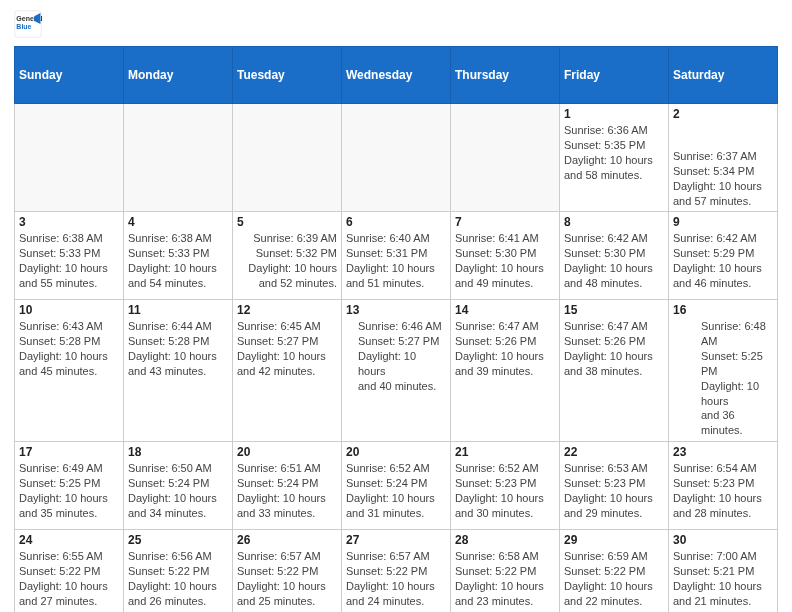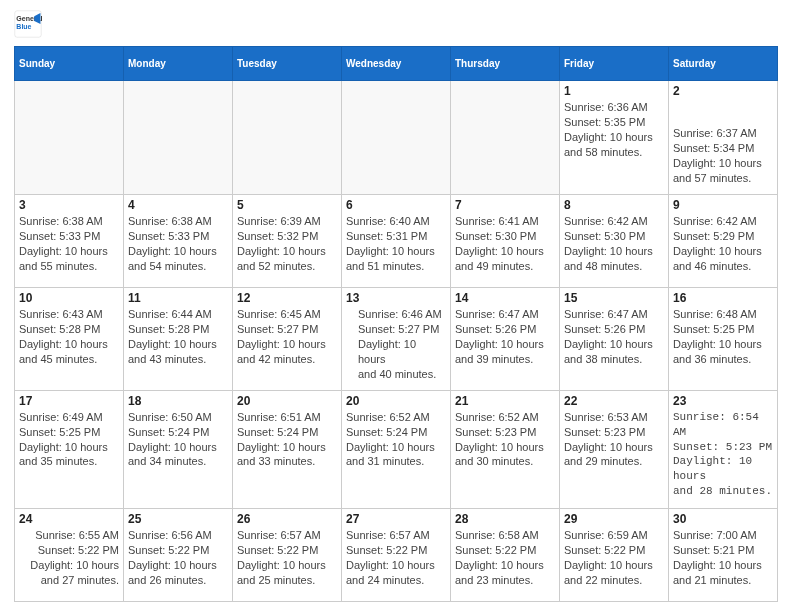--- a/index.html
+++ b/index.html
@@ -49,23 +49,23 @@
     .calendar {
       flex: 1;
       border: 1px solid #ccc;
       border-collapse: collapse;
       width: 100%;
       table-layout: fixed;
     }
     .calendar th {
       background: #1a6ec7;
       color: #fff;
-      font-size: 10px;
+      font-size: 12px;
       font-weight: bold;
-      padding: 11px 4px;
+      padding: 21px 4px;
       border: 1px solid #1560b0;
       text-align: left;
     }
     .calendar td {
       border: 1px solid #ccc;
       vertical-align: top;
       padding: 3px 4px;
       font-size: 9.5px;
       color: #333;
       background: #fff;
@@ -150,21 +150,21 @@
           </td>
           <td>
             <span class="day-number">4</span>
             <div class="cell-info" style="white-space: pre-line;">Sunrise: 6:38 AM
 Sunset: 5:33 PM
 Daylight: 10 hours
 and 54 minutes.</div>
           </td>
           <td>
             <span class="day-number">5</span>
-            <div class="cell-info" style="white-space: pre-line;">Sunrise: 6:39 AM
+            <div class="cell-info" style="white-space: pre-line; text-align: right;">Sunrise: 6:39 AM
 Sunset: 5:32 PM
 Daylight: 10 hours
 and 52 minutes.</div>
           </td>
           <td>
             <span class="day-number">6</span>
             <div class="cell-info" style="white-space: pre-line;">Sunrise: 6:40 AM
 Sunset: 5:31 PM
 Daylight: 10 hours
 and 51 minutes.</div>
@@ -229,21 +229,21 @@
           </td>
           <td>
             <span class="day-number">15</span>
             <div class="cell-info" style="white-space: pre-line;">Sunrise: 6:47 AM
 Sunset: 5:26 PM
 Daylight: 10 hours
 and 38 minutes.</div>
           </td>
           <td>
             <span class="day-number">16</span>
-            <div class="cell-info" style="white-space: pre-line;">Sunrise: 6:48 AM
+            <div class="cell-info" style="white-space: pre-line; margin-left: 28px;">Sunrise: 6:48 AM
 Sunset: 5:25 PM
 Daylight: 10 hours
 and 36 minutes.</div>
           </td>
         </tr>
         <tr>
           <td>
             <span class="day-number">17</span>
             <div class="cell-info" style="white-space: pre-line;">Sunrise: 6:49 AM
 Sunset: 5:25 PM
@@ -280,30 +280,30 @@
           </td>
           <td>
             <span class="day-number">22</span>
             <div class="cell-info" style="white-space: pre-line;">Sunrise: 6:53 AM
 Sunset: 5:23 PM
 Daylight: 10 hours
 and 29 minutes.</div>
           </td>
           <td>
             <span class="day-number">23</span>
-            <div class="cell-info" style="white-space: pre-line; font-family: Liberation Mono, monospace;">Sunrise: 6:54 AM
+            <div class="cell-info" style="white-space: pre-line;">Sunrise: 6:54 AM
 Sunset: 5:23 PM
 Daylight: 10 hours
 and 28 minutes.</div>
           </td>
         </tr>
         <tr>
           <td>
             <span class="day-number">24</span>
-            <div class="cell-info" style="white-space: pre-line; text-align: right;">Sunrise: 6:55 AM
+            <div class="cell-info" style="white-space: pre-line;">Sunrise: 6:55 AM
 Sunset: 5:22 PM
 Daylight: 10 hours
 and 27 minutes.</div>
           </td>
           <td>
             <span class="day-number">25</span>
             <div class="cell-info" style="white-space: pre-line;">Sunrise: 6:56 AM
 Sunset: 5:22 PM
 Daylight: 10 hours
 and 26 minutes.</div>

